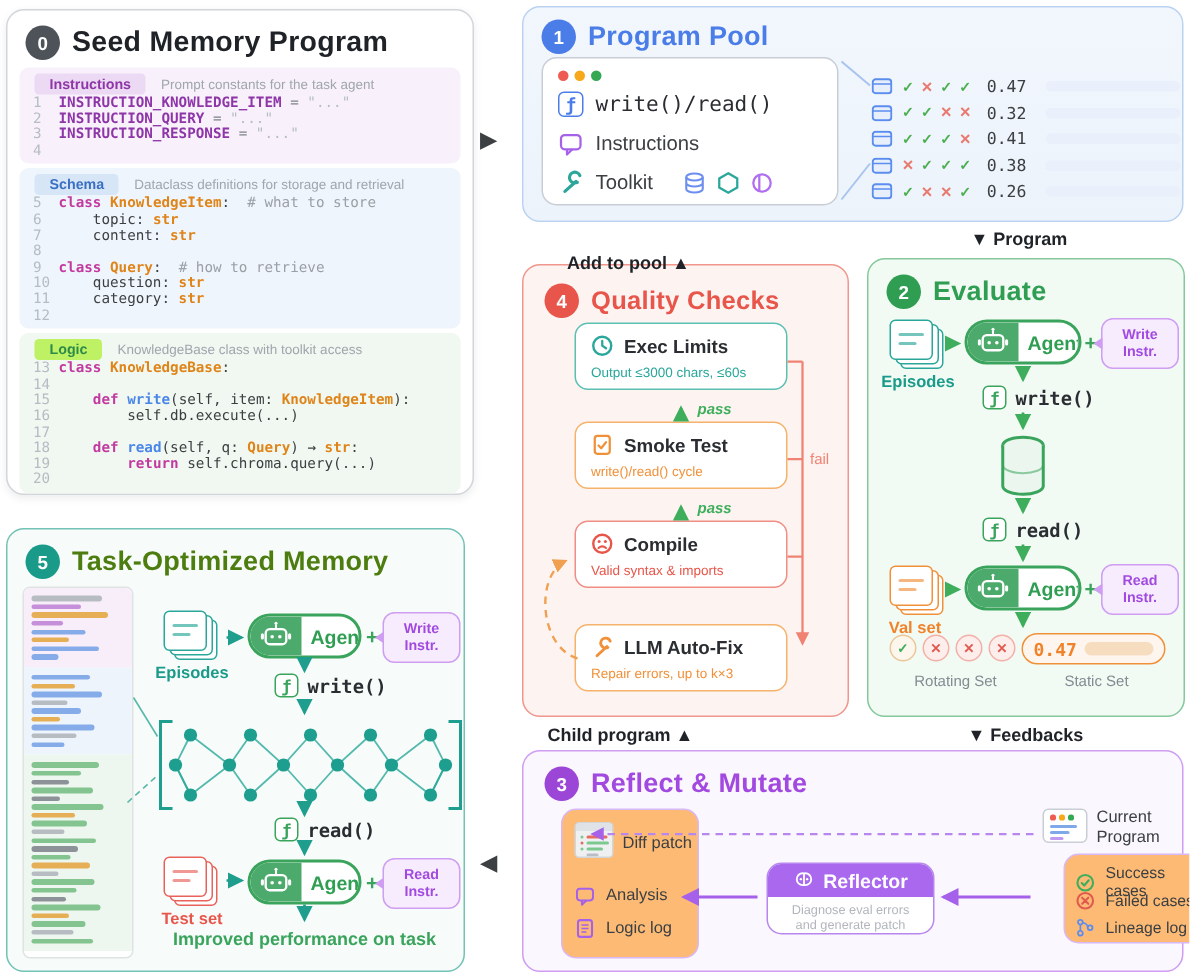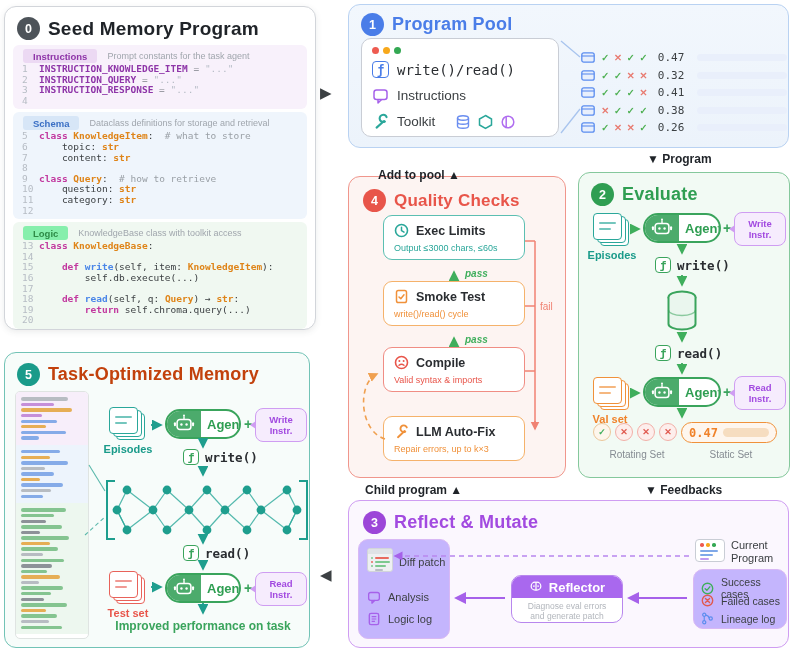--- a/index.html
+++ b/index.html
@@ -12,31 +12,31 @@
 
   
   .p0{left:4px;top:6px;width:312px;height:324px;background:#fff;border:1.5px solid #d2d5da;box-shadow:0 2px 6px rgba(60,64,67,.10);}
   .p1{left:348px;top:4px;width:441px;height:144px;background:linear-gradient(180deg,#f2f7fd,#ecf3fb);border:1.5px solid #b9d2f2;}
   .p4{left:348px;top:176px;width:218px;height:302px;background:#fdf4f2;border:1.5px solid #f0968c;}
   .p2{left:578px;top:172px;width:212px;height:306px;background:#f2faf4;border:1.5px solid #85c89c;}
   .p3{left:348px;top:500px;width:441px;height:148px;background:#fbf7fe;border:1.5px solid #cf9df2;}
   .p5{left:4px;top:352px;width:306px;height:296px;background:#f7fcfa;border:1.5px solid #72c3b6;}
 
   .b0{background:#4d5359}.b1{background:#4a7de8}.b2{background:#2f9e52}.b3{background:#9c46d8}.b4{background:#e8554a}.b5{background:#1a9b8a}
-  .t0{color:#1f2328;font-size:19px}.t1{color:#4a7de8}.t2{color:#2f9e52}.t3{color:#a24ae0}.t4{color:#e8554a;font-size:17px}.t5{color:#c2410c}
+  .t0{color:#1f2328;font-size:19px}.t1{color:#4a7de8}.t2{color:#2f9e52}.t3{color:#a24ae0}.t4{color:#e8554a;font-size:17px}.t5{color:#4d7c0f}
 
   
   #seed-sections{position:absolute;left:8px;top:38px;right:8px;}
   .code-section{border-radius:6px;margin-bottom:3px;padding:3px 0 3px 0;}
   .sec-instructions{background:#f8f1fb}.sec-schema{background:#eff5fc}.sec-logic{background:#f0f8f1}
   .sechead{display:flex;align-items:center;gap:10px;height:16px;padding-left:10px;}
   .sbadge{font-size:9.5px;font-weight:bold;padding:1.5px 10px;border-radius:3px;}
   .sec-instructions .sbadge{background:#ecd9f3;color:#8e35a8}
   .sec-schema .sbadge{background:#d7e6f7;color:#3a6fc4}
-  .sec-logic .sbadge{background:#86efac;color:#2e8b47}
+  .sec-logic .sbadge{background:#bef264;color:#2e8b47}
   .scap{font-size:9px;color:#a0a6ad;}
   .codeline{display:flex;font-family:"DejaVu Sans Mono",monospace;font-size:9.5px;line-height:10.6px;white-space:pre;}
   .ln{width:26px;padding-left:9px;box-sizing:border-box;color:#b6bcc4;flex:0 0 auto;}
   .tk-nm{color:#8e35a8;font-weight:bold}.tk-op{color:#80858c}.tk-st{color:#b6bcc6}.tk-kw{color:#c2399f;font-weight:bold}
   .tk-cl{color:#df8418;font-weight:bold}.tk-fn{color:#4a86e8;font-weight:bold}.tk-cm{color:#9aa0a6}.tk-pl{color:#3c4043}
 
   
   .pcard{position:absolute;left:12px;top:33px;width:198px;height:99px;background:#fff;border:1.5px solid #c9cdd5;border-radius:10px;box-sizing:border-box;}
   .dots{position:absolute;left:10px;top:8px;display:flex;gap:4px;}
   .dots i{width:7px;height:7px;border-radius:50%;display:block;}
@@ -83,21 +83,21 @@
   .rescircle{width:18px;height:18px;border-radius:50%;display:flex;align-items:center;justify-content:center;font-size:9px;font-weight:bold;box-sizing:border-box;margin-right:4px;}
   .rc-c{background:#fdf6ec;border:1.4px solid #ecc79a;color:#3fae5c;}
   .rc-x{background:#fdeeec;border:1.4px solid #f2b0a8;color:#e05a50;}
   .scorepill{position:absolute;width:96px;height:21px;border:1.5px solid #f0913a;background:#fef6ee;border-radius:11px;display:flex;align-items:center;gap:5px;padding:0 7px;box-sizing:border-box;}
   .scoretxt{font-family:"DejaVu Sans Mono",monospace;font-weight:bold;font-size:12px;color:#f0822a;}
   .strack{flex:1;height:9px;background:#f6ddc0;border-radius:5px;overflow:hidden;}
   .sfill{width:72%;height:9px;background:#f0913a;border-radius:5px;}
   .greylbl{position:absolute;font-size:10px;color:#858b92;text-align:center;}
 
   
-  .rbox{position:absolute;border:1.5px solid #d8b8f5;border-radius:10px;background:#c4b5fd;box-sizing:border-box;}
+  .rbox{position:absolute;border:1.5px solid #d8b8f5;border-radius:10px;background:#fdba74;box-sizing:border-box;margin-left:16px;}
   .rrow{display:flex;align-items:center;gap:7px;font-size:11px;color:#3c4043;}
   .reflector{position:absolute;left:162px;top:74px;width:112px;height:48px;border:1.5px solid #b887ee;border-radius:10px;background:#fff;overflow:hidden;box-sizing:border-box;}
   .rhead{height:22px;background:#a968ee;color:#fff;font-weight:bold;font-size:13px;display:flex;align-items:center;justify-content:center;gap:6px;}
   .rbody{font-size:8.5px;color:#b2b6bc;text-align:center;line-height:10px;padding-top:3px;}
   .cpicon{position:absolute;width:30px;height:23px;background:#fff;border:1.4px solid #c9cdd5;border-radius:4px;box-sizing:border-box;}
   .cpicon .d{position:absolute;top:3px;width:3.5px;height:3.5px;border-radius:50%;}
   .cpicon .b{position:absolute;height:2px;border-radius:1px;background:#7fa8e8;}
   .difficon{position:absolute;width:26px;height:24px;background:#eef0f2;border:1.2px solid #d2d5da;border-radius:3px;box-sizing:border-box;overflow:hidden;}
   .difficon .hd{height:5px;background:#dfe2e6;}
   .difficon .bar{position:absolute;height:2px;border-radius:1px;}

